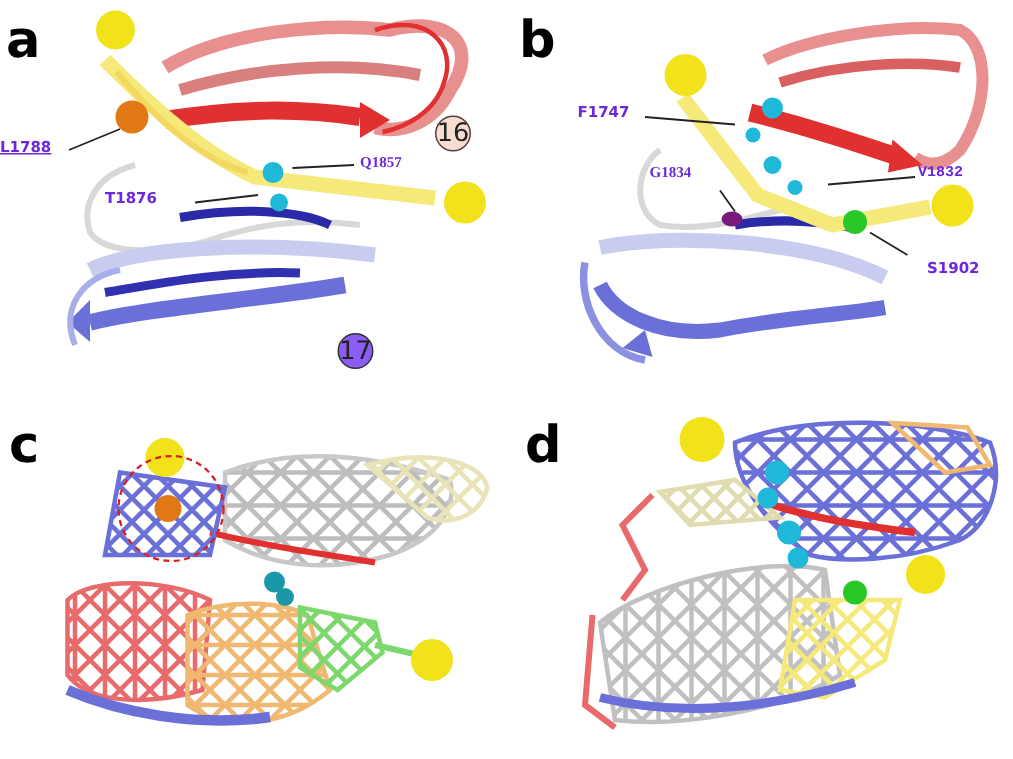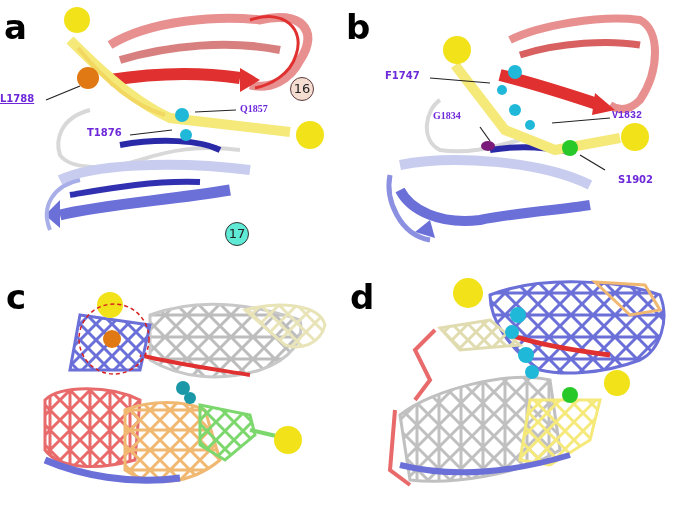--- a/index.html
+++ b/index.html
@@ -1,20 +1,20 @@
 <!DOCTYPE html>
 <html><head>
 <meta charset="utf-8">
 <style>
   html,body{margin:0;padding:0;background:#ffffff;}
   body{width:675px;height:506px;position:relative;overflow:hidden;font-family:"DejaVu Sans","Liberation Sans",sans-serif;}
   .panel{position:absolute;}
   .panel-letter{position:absolute;font-weight:bold;font-size:34px;color:#000;line-height:1;}
   .lbl{position:absolute;font-weight:bold;font-size:10px;color:#6d28d9;white-space:nowrap;}
-  .circ{position:absolute;width:22px;height:22px;border-radius:50%;border:1.5px solid #5a3a3a;text-align:center;line-height:22px;font-size:13px;color:#222;}
+  .circ{position:absolute;width:22px;height:22px;border-radius:50%;border:1.5px solid #5a3a3a;text-align:center;line-height:22px;font-size:17px;color:#222;}
   svg{position:absolute;left:0;top:0;}
 </style>
 </head>
 <body>
 
 <div class="panel" style="left:0;top:0;width:338px;height:260px;">
   <svg width="338" height="260">
 
     <path d="M110,45 C150,20 220,15 260,20 C300,10 320,30 300,60 C290,80 270,90 250,85" fill="none" stroke="#e89090" stroke-width="9"></path>
     <path d="M120,60 C170,45 230,40 280,50" fill="none" stroke="#d88080" stroke-width="8"></path>
@@ -39,23 +39,23 @@
     <circle cx="182" cy="115" r="7" fill="#1fb8d8"></circle>
     <circle cx="186" cy="135" r="6" fill="#1fb8d8"></circle>
 
     <line x1="46" y1="100" x2="80" y2="86" stroke="#222" stroke-width="1.2"></line>
     <line x1="236" y1="110" x2="195" y2="112" stroke="#222" stroke-width="1.2"></line>
     <line x1="130" y1="135" x2="172" y2="130" stroke="#222" stroke-width="1.2"></line>
   </svg>
   <span class="panel-letter" style="left:4px;top:10px;">a</span>
   <span class="lbl" style="left:0px;top:93px;text-decoration:underline;">L1788</span>
   <span class="lbl" style="left:240px;top:103px;font-family:Liberation Serif, serif;">Q1857</span>
-  <span class="lbl" style="left:87px;top:127px;">T1876</span>
+  <span class="lbl" style="left:70px;top:127px;">T1876</span>
   <span class="circ" style="left:290px;top:77px;background:#f5ddd2;">16</span>
-  <span class="circ" style="left:225px;top:222px;background:#5eead4;border-color:#333;">17</span>
+  <span class="circ" style="left:225px;top:222px;background:#8b5cf6;border-color:#333;">17</span>
 </div>
 
 <div class="panel" style="left:340px;top:0;width:335px;height:260px;">
   <svg width="335" height="260">
     <path d="M170,40 C200,25 260,15 300,20 C320,30 320,70 300,100 C290,110 280,112 270,105" fill="none" stroke="#e89090" stroke-width="8"></path>
     <path d="M180,55 C220,42 270,40 300,45" fill="none" stroke="#d86060" stroke-width="7"></path>
     <path d="M160,75 C200,85 230,95 260,105" fill="none" stroke="#e03030" stroke-width="12"></path>
     <polygon points="255,93 275,110 252,115" fill="#e03030"></polygon>
     <path d="M100,100 C85,110 80,140 100,150 C130,155 160,145 180,140" fill="none" stroke="#d8d8d8" stroke-width="4"></path>
     <path d="M60,165 C110,155 200,160 250,185" fill="none" stroke="#c8cdf0" stroke-width="10"></path>

